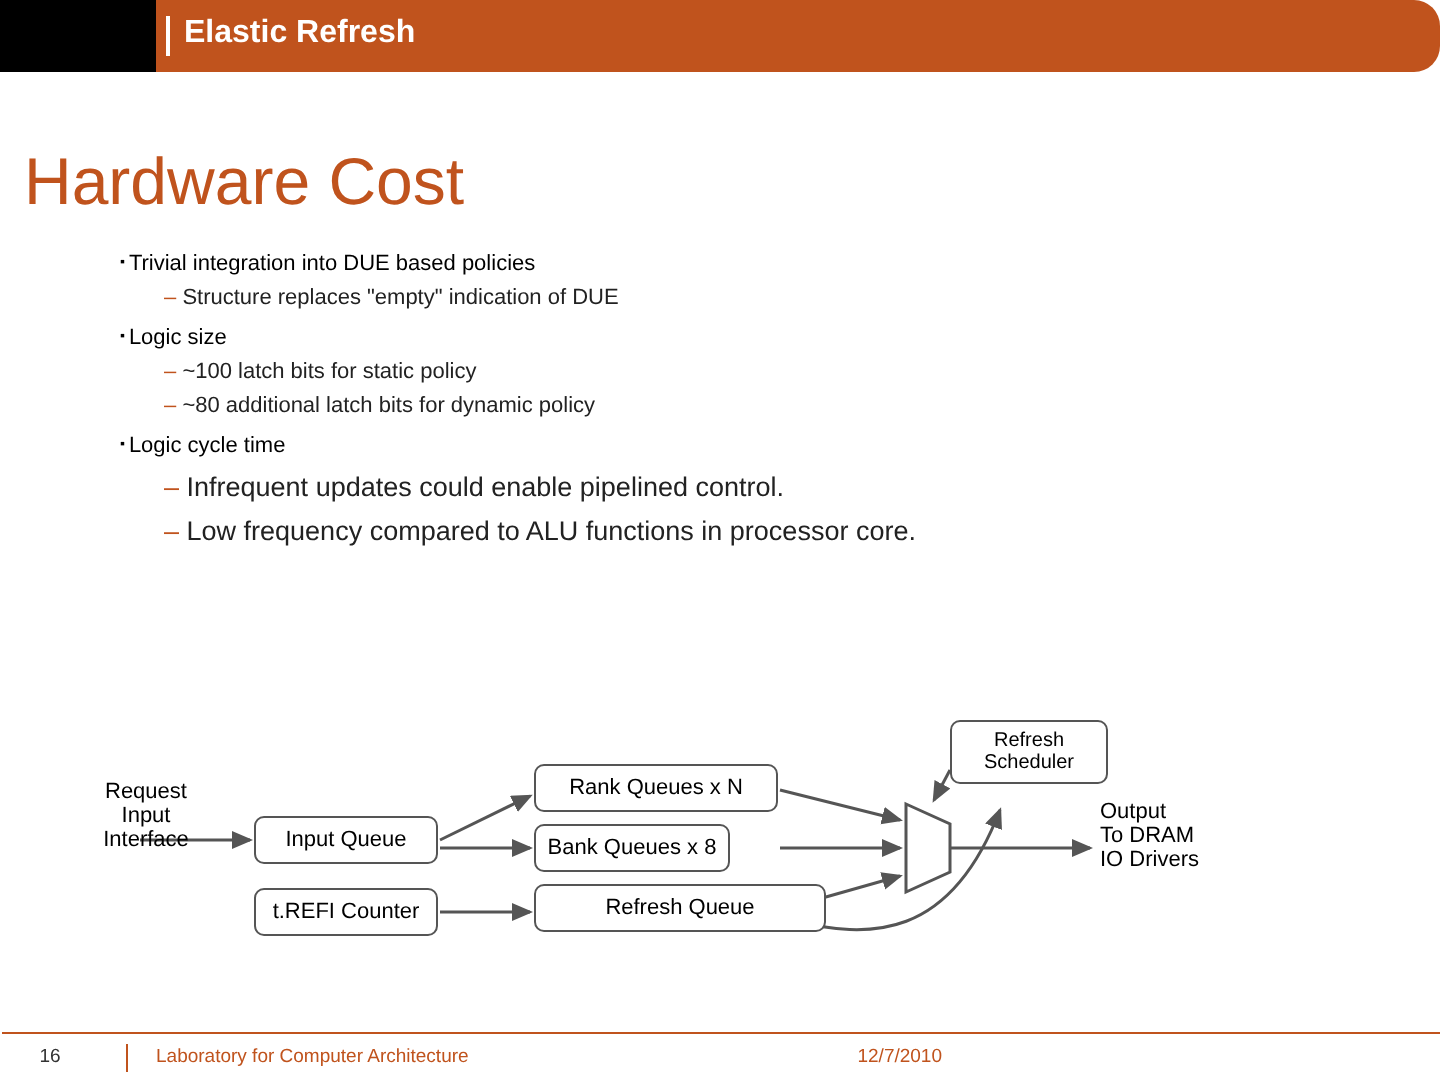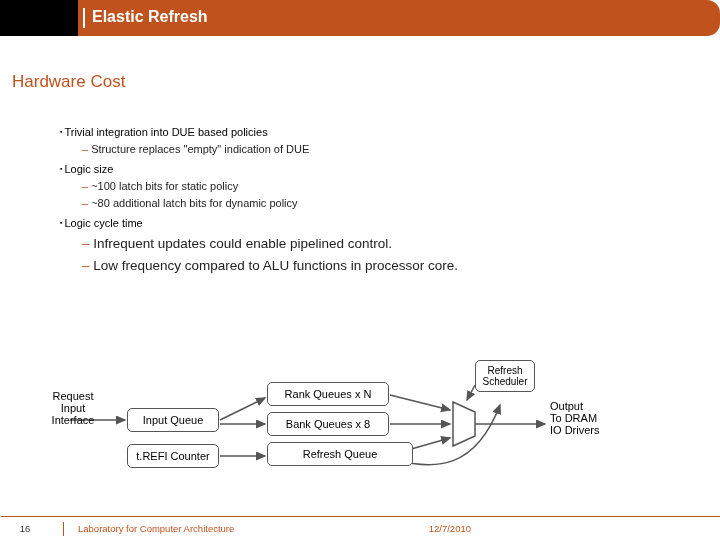--- a/index.html
+++ b/index.html
@@ -43,21 +43,21 @@
     right: 8px; top: 6px;
     width: 70px; height: 24px;
     background: #fff;
     border: 1px solid #aaa;
     display: flex; align-items: center; justify-content: center;
     font-size: 8px; color: #c0531d; font-weight: bold;
   }
   .slide-title {
     position: absolute;
     left: 12px; top: 72px;
-    font-size: 17px;
+    font-size: 33px;
     color: #c0531d;
   }
   .content {
     position: absolute;
     left: 60px; top: 118px;
     width: 620px;
     font-size: 12px;
     color: #000;
   }
   .lvl1 { font-weight: normal; margin-top: 8px; margin-bottom: 4px; font-size: 11px; }
@@ -158,23 +158,23 @@
 
     <line x1="420" y1="64" x2="490" y2="64" stroke="#555" stroke-width="1.5" marker-end="url(#ah)"></line>
   </svg>
 
   <div class="lbl" style="left:-12px; top:30px; width:60px; white-space:pre-line; text-align:center;">Request
 Input
 Interface</div>
   <div class="blk" style="left:72px; top:48px; width:92px; height:24px;">Input Queue</div>
   <div class="blk" style="left:72px; top:84px; width:92px; height:24px;">t.REFI Counter</div>
   <div class="blk" style="left:212px; top:22px; width:122px; height:24px;">Rank Queues x N</div>
-  <div class="blk" style="left:212px; top:52px; width:122px; height:24px;">Bank Queues x 8</div>
+  <div class="blk" style="left:212px; top:52px; width:98px; height:24px;">Bank Queues x 8</div>
   <div class="blk" style="left:212px; top:82px; width:146px; height:24px;">Refresh Queue</div>
-  <div class="blk" style="left:420px; top:0px; width:60px; height:32px; white-space:pre-line; font-size:10px;">Refresh
+  <div class="blk" style="left:420px; top:0px; width:79px; height:32px; white-space:pre-line; font-size:10px;">Refresh
 Scheduler</div>
   <div class="lbl" style="left:495px; top:40px; width:80px; white-space:pre-line; text-align:left;">Output
 To DRAM
 IO Drivers</div>
 </div>
 
 <div class="footer-bar">
   <div class="footer-pg">16</div>
   <div class="footer-sep"></div>
   <div class="footer-lab">Laboratory for Computer Architecture</div>

